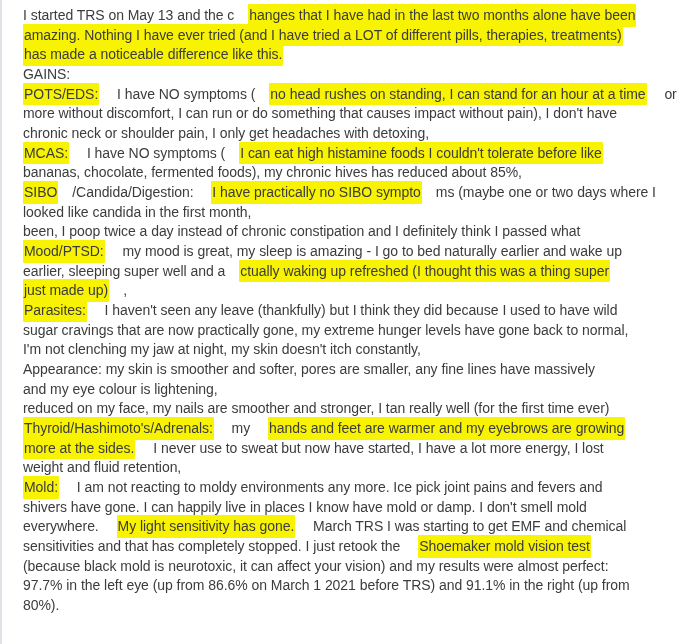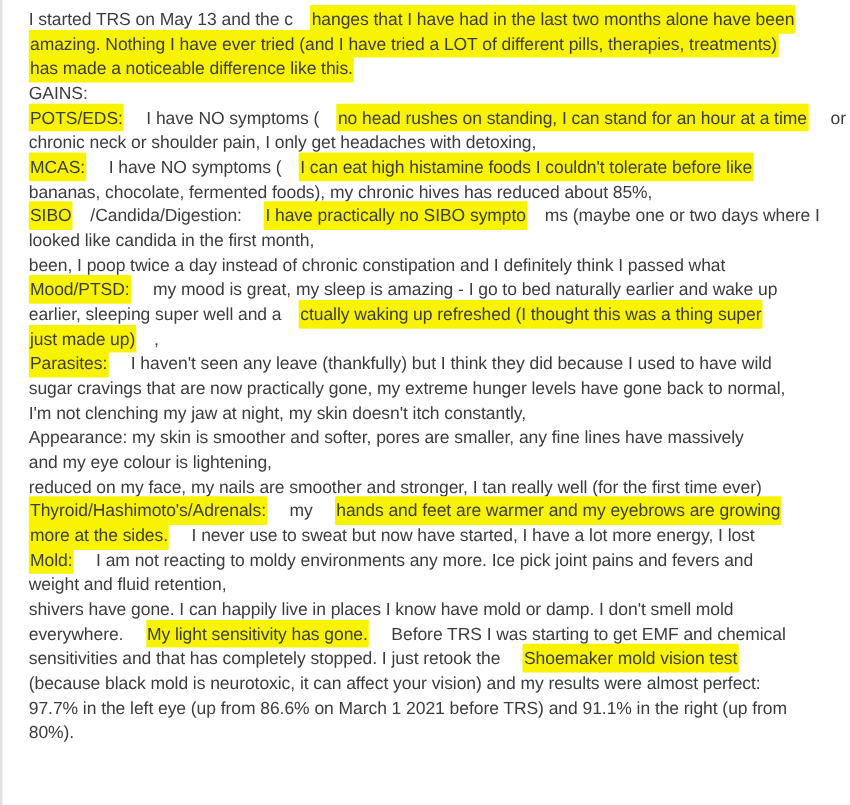--- a/index.html
+++ b/index.html
@@ -36,38 +36,39 @@
 </style>
 </head>
 <body>
 
 <div class="doc">
     <div class="line"><span class="seg">I started TRS on May 13 and the c</span><span class="seg hl">hanges that I have had in the last two months alone have been</span></div>
     <div class="line"><span class="seg hl">amazing. Nothing I have ever tried (and I have tried a LOT of different pills, therapies, treatments)</span></div>
     <div class="line"><span class="seg hl">has made a noticeable difference like this.</span></div>
     <div class="line"><span class="seg">GAINS:</span></div>
     <div class="line"><span class="seg hl">POTS/EDS:</span><span class="seg"> I have NO symptoms (</span><span class="seg hl">no head rushes on standing, I can stand for an hour at a time</span><span class="seg"> or</span></div>
+    <div class="line"><span class="seg">more without discomfort, I can run or do something that causes impact without pain), I don't have</span></div>
     <div class="line"><span class="seg">chronic neck or shoulder pain, I only get headaches with detoxing,</span></div>
     <div class="line"><span class="seg hl">MCAS:</span><span class="seg"> I have NO symptoms (</span><span class="seg hl">I can eat high histamine foods I couldn't tolerate before like</span></div>
     <div class="line"><span class="seg">bananas, chocolate, fermented foods), my chronic hives has reduced about 85%,</span></div>
     <div class="line"><span class="seg hl">SIBO</span><span class="seg">/Candida/Digestion: </span><span class="seg hl">I have practically no SIBO sympto</span><span class="seg">ms (maybe one or two days where I</span></div>
     <div class="line"><span class="seg">looked like candida in the first month,</span></div>
     <div class="line"><span class="seg">been, I poop twice a day instead of chronic constipation and I definitely think I passed what</span></div>
     <div class="line"><span class="seg hl">Mood/PTSD:</span><span class="seg"> my mood is great, my sleep is amazing - I go to bed naturally earlier and wake up</span></div>
     <div class="line"><span class="seg">earlier, sleeping super well and a</span><span class="seg hl">ctually waking up refreshed (I thought this was a thing super</span></div>
     <div class="line"><span class="seg hl">just made up)</span><span class="seg">,</span></div>
     <div class="line"><span class="seg hl">Parasites:</span><span class="seg"> I haven't seen any leave (thankfully) but I think they did because I used to have wild</span></div>
     <div class="line"><span class="seg">sugar cravings that are now practically gone, my extreme hunger levels have gone back to normal,</span></div>
     <div class="line"><span class="seg">I'm not clenching my jaw at night, my skin doesn't itch constantly,</span></div>
     <div class="line"><span class="seg">Appearance: my skin is smoother and softer, pores are smaller, any fine lines have massively</span></div>
     <div class="line"><span class="seg">and my eye colour is lightening,</span></div>
     <div class="line"><span class="seg">reduced on my face, my nails are smoother and stronger, I tan really well (for the first time ever)</span></div>
     <div class="line"><span class="seg hl">Thyroid/Hashimoto's/Adrenals:</span><span class="seg"> my </span><span class="seg hl">hands and feet are warmer and my eyebrows are growing</span></div>
     <div class="line"><span class="seg hl">more at the sides.</span><span class="seg"> I never use to sweat but now have started, I have a lot more energy, I lost</span></div>
+    <div class="line"><span class="seg">weight and fluid retention,</span></div>
     <div class="line"><span class="seg hl">Mold:</span><span class="seg"> I am not reacting to moldy environments any more. Ice pick joint pains and fevers and</span></div>
-    <div class="line"><span class="seg">weight and fluid retention,</span></div>
     <div class="line"><span class="seg">shivers have gone. I can happily live in places I know have mold or damp. I don't smell mold</span></div>
-    <div class="line"><span class="seg">everywhere. </span><span class="seg hl">My light sensitivity has gone.</span><span class="seg"> Before TRS I was starting to get EMF and chemical</span></div>
+    <div class="line"><span class="seg">everywhere. </span><span class="seg hl">My light sensitivity has gone.</span><span class="seg"> March TRS I was starting to get EMF and chemical</span></div>
     <div class="line"><span class="seg">sensitivities and that has completely stopped. I just retook the </span><span class="seg hl">Shoemaker mold vision test</span></div>
     <div class="line"><span class="seg">(because black mold is neurotoxic, it can affect your vision) and my results were almost perfect:</span></div>
     <div class="line"><span class="seg">97.7% in the left eye (up from 86.6% on March 1 2021 before TRS) and 91.1% in the right (up from</span></div>
     <div class="line"><span class="seg">80%).</span></div>
   </div>
 
 </body></html>

